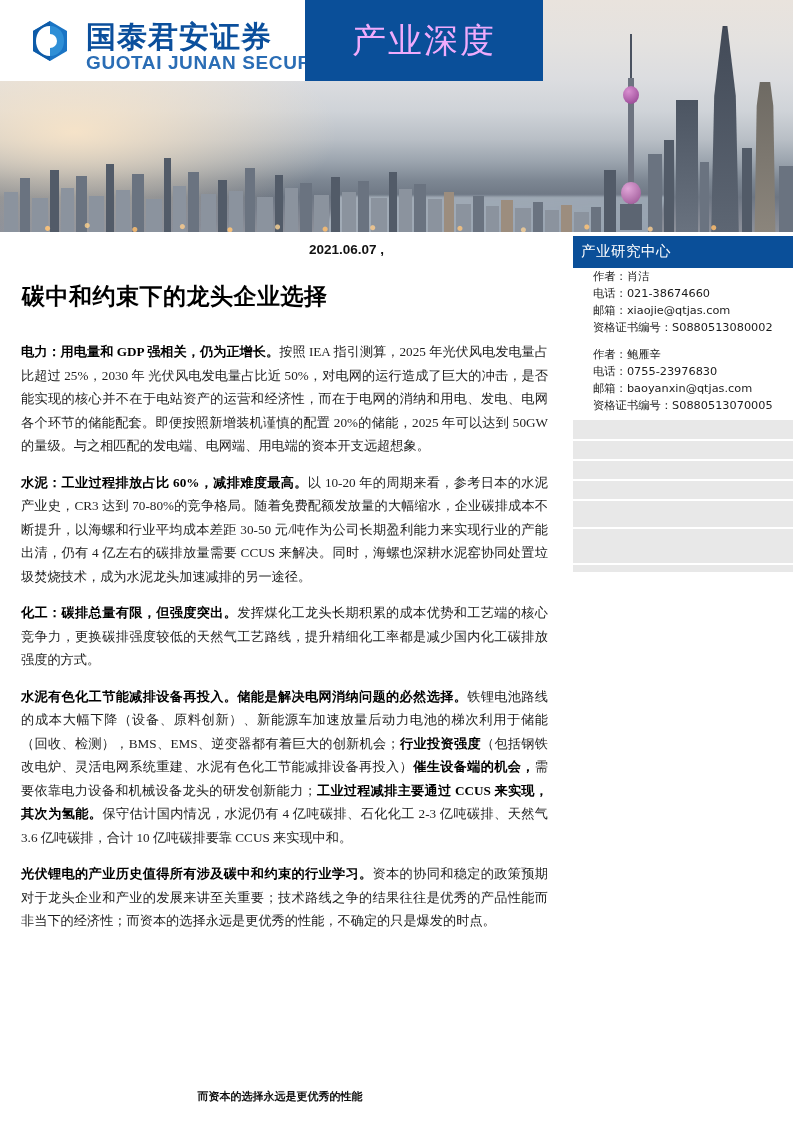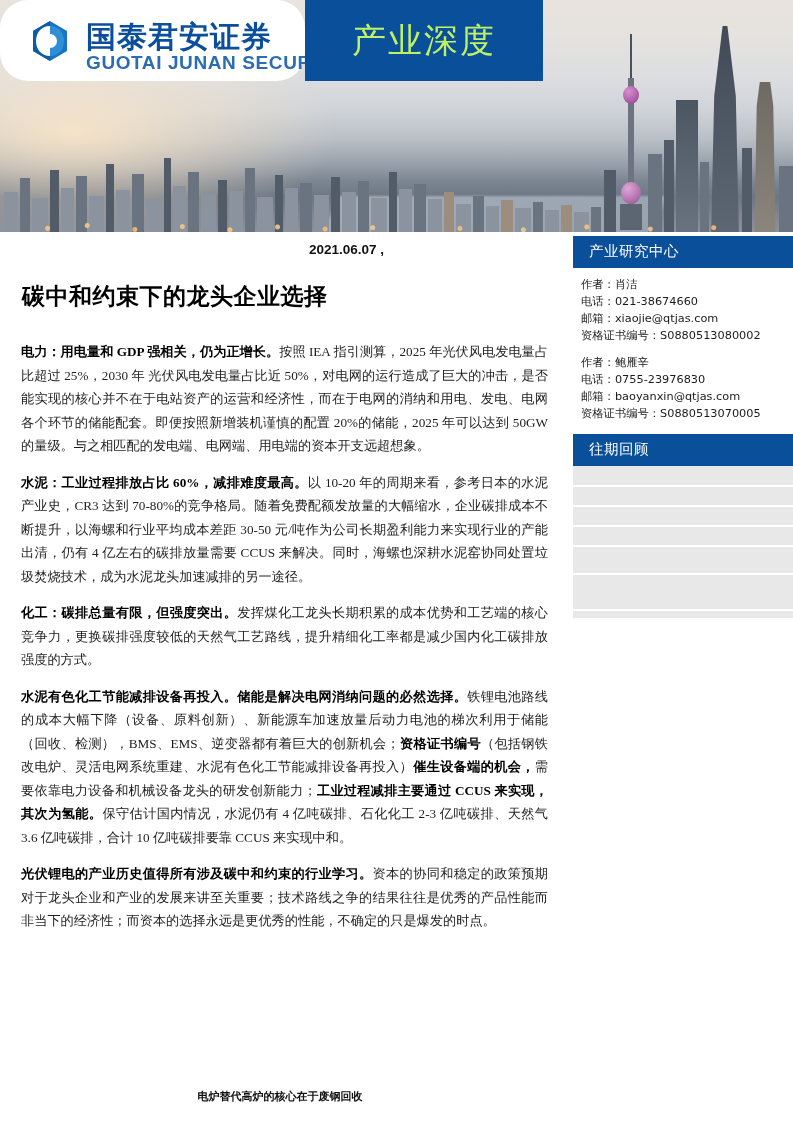--- a/index.html
+++ b/index.html
@@ -83,21 +83,20 @@
     background:linear-gradient(to bottom,#6e6a63,#8b857c);
     clip-path:polygon(30% 0, 70% 0, 82% 16%, 90% 100%, 10% 100%, 18% 16%);
   }
   #swfc { position:absolute; left:676px; bottom:0; width:22px; height:132px;
     background:linear-gradient(to bottom,#4c5562,#69727f); }
 
   
   #logo-plate {
     position:absolute; left:0; top:0; width:305px; height:81px;
     background:#ffffff;
-    border-radius:28px;
   }
   #logo-mark {
     position:absolute; left:28px; top:20px; width:44px; height:42px;
   }
   #logo-text-cn {
     position:absolute; left:86px; top:17px;
     font-family:"Liberation Sans","DejaVu Sans",sans-serif;
     font-weight:bold; font-size:30px; letter-spacing:1px; color:#0b4f9c;
     white-space:nowrap;
   }
@@ -107,21 +106,21 @@
     font-weight:bold; font-size:19px; letter-spacing:.6px; color:#2a6db5;
     white-space:nowrap;
   }
   
   #deep-box {
     position:absolute; left:305px; top:0; width:238px; height:81px;
     background:#0a4f99;
   }
   #deep-box span {
     position:absolute; left:50%; top:50%; transform:translate(-50%,-50%);
-    color:#bef264; font-size:34px; letter-spacing:2px;
+    color:#f0abfc; font-size:34px; letter-spacing:2px;
     font-family:"DejaVu Sans","Liberation Sans",sans-serif;
     white-space:nowrap;
   }
 
   
   #left-col {
     position:absolute; left:0; top:232px; width:560px; height:890px;
   }
   #date-line {
     position:absolute; right:176px; top:10px;
@@ -144,23 +143,23 @@
     margin-bottom:13px;
     font-family:"Liberation Serif","DejaVu Serif",serif;
   }
   #body-text p b { font-weight:bold; color:#000; }
 
   
   #sidebar { position:absolute; left:573px; top:236px; width:220px; }
   .sb-head {
     background:#0a4f99; color:#ffffff;
     font-family:"DejaVu Sans","Liberation Sans",sans-serif;
-    font-size:14.5px; padding:6px 8px 7px 16px; letter-spacing:.5px;
-  }
-  .sb-body { padding:8px 8px 6px 8px; }
+    font-size:14.5px; padding:6px 8px 7px 8px; letter-spacing:.5px;
+  }
+  .sb-body { padding:0 8px 6px 8px;margin-left:12px; }
   .sb-row {
     font-family:"DejaVu Sans","Liberation Sans",sans-serif;
     font-size:11.3px; color:#1a1a1a; line-height:1.52; white-space:nowrap;
   }
   .sb-gap { height:9px; }
   #past-head { margin-top:6px; }
   #past-list { background:#e8e8e8; height:152px; padding-top:1px; }
   #past-list .ln { height:2px; background:#ffffff; margin:0 0 0 0; }
   .sp18 { height:18px; }
   .sp26 { height:26px; }
@@ -273,21 +272,21 @@
 
   <div id="body-text">
 
     <p><b>电力：用电量和 GDP 强相关，仍为正增长。</b><span>按照 IEA 指引测算，2025 年光伏风电发电量占比超过 25%，2030 年 光伏风电发电量占比近 50%，对电网的运行造成了巨大的冲击，是否能实现的核心并不在于电站资产的运营和经济性，而在于电网的消纳和用电、发电、电网各个环节的储能配套。即便按照新增装机谨慎的配置 20%的储能，2025 年可以达到 50GW 的量级。与之相匹配的发电端、电网端、用电端的资本开支远超想象。</span></p>
 
     <p><b>水泥：工业过程排放占比 60%，减排难度最高。</b><span>以 10-20 年的周期来看，参考日本的水泥产业史，CR3 达到 70-80%的竞争格局。随着免费配额发放量的大幅缩水，企业碳排成本不断提升，以海螺和行业平均成本差距 30-50 元/吨作为公司长期盈利能力来实现行业的产能出清，仍有 4 亿左右的碳排放量需要 CCUS 来解决。同时，海螺也深耕水泥窑协同处置垃圾焚烧技术，成为水泥龙头加速减排的另一途径。</span></p>
 
 
     <p><b>化工：碳排总量有限，但强度突出。</b><span>发挥煤化工龙头长期积累的成本优势和工艺端的核心竞争力，更换碳排强度较低的天然气工艺路线，提升精细化工率都是减少国内化工碳排放强度的方式。</span></p>
 
-    <p><b>水泥有色化工节能减排设备再投入。储能是解决电网消纳问题的必然选择。</b><span>铁锂电池路线的成本大幅下降（设备、原料创新）、新能源车加速放量后动力电池的梯次利用于储能（回收、检测），BMS、EMS、逆变器都有着巨大的创新机会；</span><b>资格证书编号</b><span>（包括钢铁改电炉、灵活电网系统重建、水泥有色化工节能减排设备再投入）</span><b>催生设备端的机会，</b><span>需要依靠电力设备和机械设备龙头的研发创新能力；</span><b>工业过程减排主要通过 CCUS 来实现，其次为氢能。</b><span>保守估计国内情况，水泥仍有 4 亿吨碳排、石化化工 2-3 亿吨碳排、天然气 3.6 亿吨碳排，合计 10 亿吨碳排要靠 CCUS 来实现中和。</span></p>
+    <p><b>水泥有色化工节能减排设备再投入。储能是解决电网消纳问题的必然选择。</b><span>铁锂电池路线的成本大幅下降（设备、原料创新）、新能源车加速放量后动力电池的梯次利用于储能（回收、检测），BMS、EMS、逆变器都有着巨大的创新机会；</span><b>行业投资强度</b><span>（包括钢铁改电炉、灵活电网系统重建、水泥有色化工节能减排设备再投入）</span><b>催生设备端的机会，</b><span>需要依靠电力设备和机械设备龙头的研发创新能力；</span><b>工业过程减排主要通过 CCUS 来实现，其次为氢能。</b><span>保守估计国内情况，水泥仍有 4 亿吨碳排、石化化工 2-3 亿吨碳排、天然气 3.6 亿吨碳排，合计 10 亿吨碳排要靠 CCUS 来实现中和。</span></p>
 
     <p><b>光伏锂电的产业历史值得所有涉及碳中和约束的行业学习。</b><span>资本的协同和稳定的政策预期对于龙头企业和产业的发展来讲至关重要；技术路线之争的结果往往是优秀的产品性能而非当下的经济性；而资本的选择永远是更优秀的性能，不确定的只是爆发的时点。</span></p>
 
   </div>
 </div>
 
 <div id="sidebar">
 
   <div class="sb-head">产业研究中心</div>
 
@@ -298,33 +297,32 @@
     <div class="sb-row">资格证书编号：S0880513080002</div>
 
     <div class="sb-gap"></div>
 
     <div class="sb-row">作者：鲍雁辛</div>
     <div class="sb-row">电话：0755-23976830</div>
     <div class="sb-row">邮箱：baoyanxin@qtjas.com</div>
     <div class="sb-row">资格证书编号：S0880513070005</div>
   </div>
 
-  <div class="sb-head" id="past-head">往期回顾</div>
 
   <div id="past-list">
     <div class="sp18"></div>
       <div class="ln"></div>
     <div class="sp18"></div>
       <div class="ln"></div>
     <div class="sp18"></div>
       <div class="ln"></div>
     <div class="sp18"></div>
       <div class="ln"></div>
     <div class="sp26"></div>
       <div class="ln"></div>
     <div class="sp34"></div>
       <div class="ln"></div>
   </div>
 </div>
 
 <div id="footer">
-  <span>电炉替代高炉的核心在于废钢回收</span>
+  <span>而资本的选择永远是更优秀的性能</span>
 </div>
 
 </body></html>

